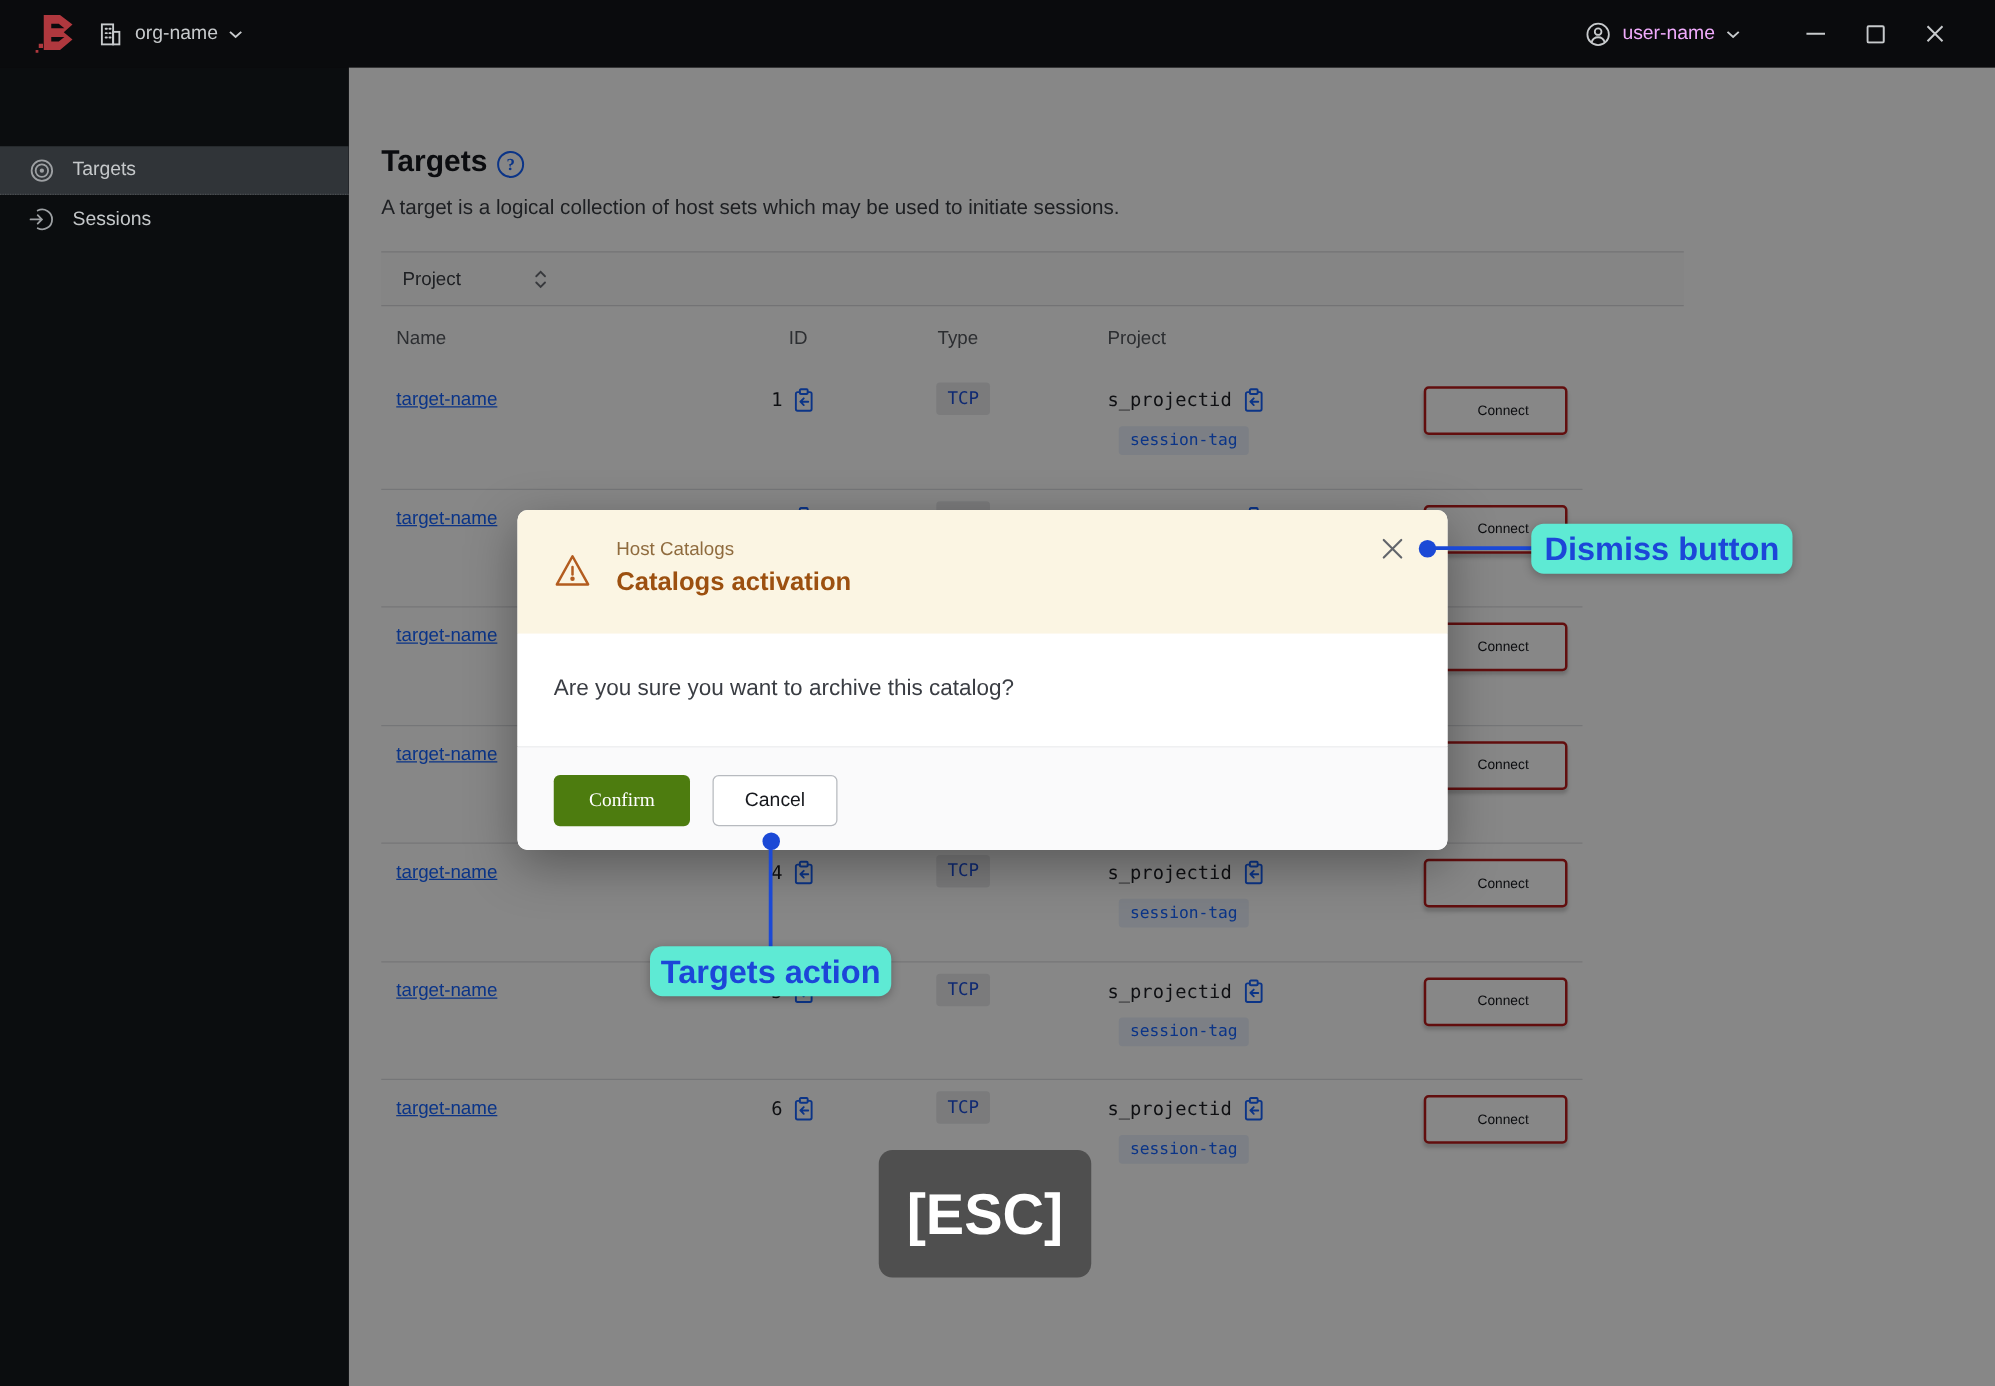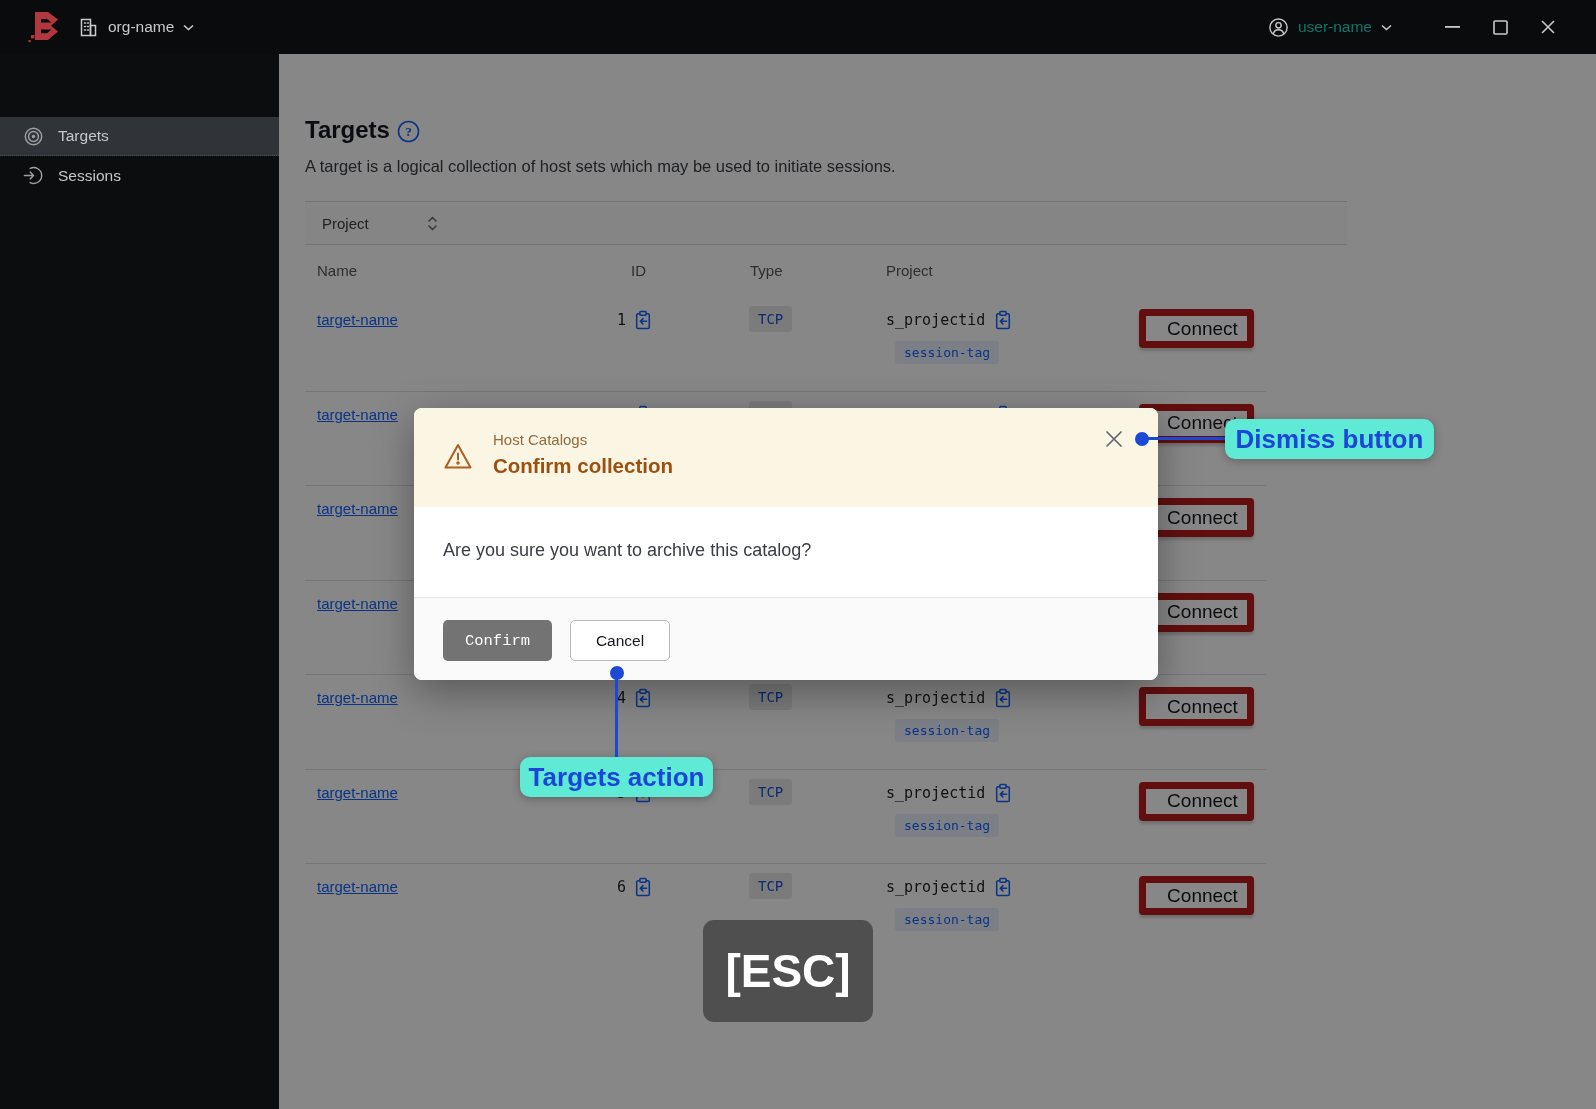--- a/index.html
+++ b/index.html
@@ -8,21 +8,21 @@
   .mono { font-family:"DejaVu Sans Mono", monospace; }
 
   .app { position:relative; width:1596px; height:1109px; }
 
   
   .topbar { position:absolute; left:0; top:0; width:1596px; height:54px; background:#0a0b0d; z-index:3; }
   .logo-link { position:absolute; left:28px; top:11px; width:34px; height:32px; cursor:pointer; }
   .org-switcher { position:absolute; left:78px; top:12px; height:30px; display:flex; align-items:center; gap:9px;
                   color:#c7cacc; font-size:15.5px; cursor:pointer; }
   .topbar-right { position:absolute; right:24px; top:0; height:54px; display:flex; align-items:center; gap:0; }
-  .user-menu { display:flex; align-items:center; gap:9px; color:#0f766e; font-size:15.5px; cursor:pointer; margin-right:36px; }
+  .user-menu { display:flex; align-items:center; gap:9px; color:#f0abfc; font-size:15.5px; cursor:pointer; margin-right:36px; }
   .winbtn { width:48px; height:54px; display:flex; align-items:center; justify-content:center; cursor:pointer; }
 
   
   .sidebar { position:absolute; left:0; top:54px; width:279px; height:1055px; background:#0b0d0f; z-index:2; }
   .side-item { position:relative; height:39px; display:flex; align-items:center; gap:14px; padding-left:23px;
                color:#c5c8ca; font-size:15.5px; cursor:pointer; }
   .side-item.active { background:#303438; border-bottom:1px dotted #4a4d50; }
   .side-item .sicon { width:21px; height:21px; flex:0 0 auto; }
   .side-spacer { height:63px; }
 
@@ -47,41 +47,41 @@
   .tid { position:absolute; left:312px; top:13px; display:flex; align-items:center; gap:8px;
          font-size:15px; color:#1d1f24; }
   .copy-ic { width:18px; height:20px; cursor:pointer; }
   .badge-type { position:absolute; left:444px; top:9px; background:#e8e9eb; color:#1d4ed8; font-size:14px;
                 padding:5px 9px; border-radius:3px; }
   .tproj { position:absolute; left:581px; top:13px; display:flex; align-items:center; gap:9px;
            font-size:15px; color:#1d1f24; }
   .badge-tag { position:absolute; left:590px; top:44px; background:#eaf0fb; color:#1563FF; font-size:13px;
                padding:4px 9px; border-radius:3px; cursor:pointer; }
   .connect { position:absolute; left:834px; top:12px; width:115px; height:39px; background:#ffffff;
-             border:7px solid #b91c1c; border-radius:4px; font-size:19px; color:#16181d;
+             border:2px solid #b91c1c; border-radius:4px; font-size:11px; color:#16181d;
              font-family:"Liberation Sans", sans-serif; box-shadow:0 3px 3px rgba(0,0,0,0.18); cursor:pointer;padding-left:12px; }
 
   
   .overlay { position:absolute; left:279px; top:54px; width:1317px; height:1055px; background:rgba(0,0,0,0.47); z-index:5; }
 
   .dialog { position:absolute; left:414px; top:408px; width:744px; height:272px; border-radius:8px;
             background:#ffffff; box-shadow:0 12px 40px rgba(0,0,0,0.35); z-index:10; }
   .dlg-head { position:absolute; left:0; top:0; width:744px; height:99px; background:#fbf5e3;
               border-radius:8px 8px 0 0; }
   .warn-ic { position:absolute; left:29px; top:34px; width:30px; height:29px; }
   .dlg-eyebrow { position:absolute; left:79px; top:23px; font-size:15px; color:#8f6b3e; }
   .dlg-title { position:absolute; left:79px; top:46px; font-size:20.5px; font-weight:700; color:#9c5010; }
   .dlg-close { position:absolute; left:690px; top:21px; width:22px; height:22px; cursor:pointer; }
   .dlg-body { position:absolute; left:0; top:99px; width:744px; height:90px; background:#ffffff; }
   .dlg-text { position:absolute; left:29px; top:33px; font-size:18px; color:#3a3d43; }
   .dlg-foot { position:absolute; left:0; top:189px; width:744px; height:83px; background:#fafafb;
               border-top:1px solid #e3e4e7; border-radius:0 0 8px 8px; }
-  .btn-confirm { position:absolute; left:29px; top:22px; width:109px; height:41px; background:#737373;
+  .btn-confirm { position:absolute; left:29px; top:22px; width:109px; height:41px; background:#4d7c0f;
                  color:#ffffff; font-size:15.5px; border:none; border-radius:5px; cursor:pointer;
-                 font-family:Liberation Mono, monospace; }
+                 font-family:Liberation Serif, serif; }
   .btn-cancel { position:absolute; left:156px; top:22px; width:100px; height:41px; background:#ffffff;
                 color:#16181d; font-size:15.5px; border:1px solid #b7babf; border-radius:5px; cursor:pointer;
                 font-family:"Liberation Sans", sans-serif; }
 
   
   .anno { z-index:20; }
   .dot { position:absolute; width:14px; height:14px; border-radius:50%; background:#1b49d6; }
   .dot-dismiss { left:1135px; top:432px; }
   .line-dismiss { position:absolute; left:1147px; top:437px; width:82px; height:3px; background:#1b49d6; }
   .dot-cancel { left:610px; top:666px; }
@@ -355,21 +355,21 @@
   <div class="overlay"></div>
 
   <section class="dialog">
     <div class="dlg-head">
       <svg class="warn-ic" viewBox="0 0 30 29" fill="none" stroke="#b35c1f" stroke-width="2" stroke-linejoin="round" stroke-linecap="round">
         <path d="M15 3 L27.5 25.5 H2.5 Z"></path>
         <path d="M15 11.5 v6"></path>
         <circle cx="15" cy="21" r="0.8" fill="#b35c1f"></circle>
       </svg>
       <div class="dlg-eyebrow">Host Catalogs</div>
-      <div class="dlg-title">Confirm collection</div>
+      <div class="dlg-title">Catalogs activation</div>
       <div class="dlg-close">
         <svg width="20" height="20" viewBox="0 0 20 20" stroke="#63666c" stroke-width="1.7" stroke-linecap="round">
             <path d="M3 3 L17 17 M17 3 L3 17"></path>
           </svg>
       </div>
     </div>
     <div class="dlg-body">
       <div class="dlg-text">Are you sure you want to archive this catalog?</div>
     </div>
     <div class="dlg-foot">

